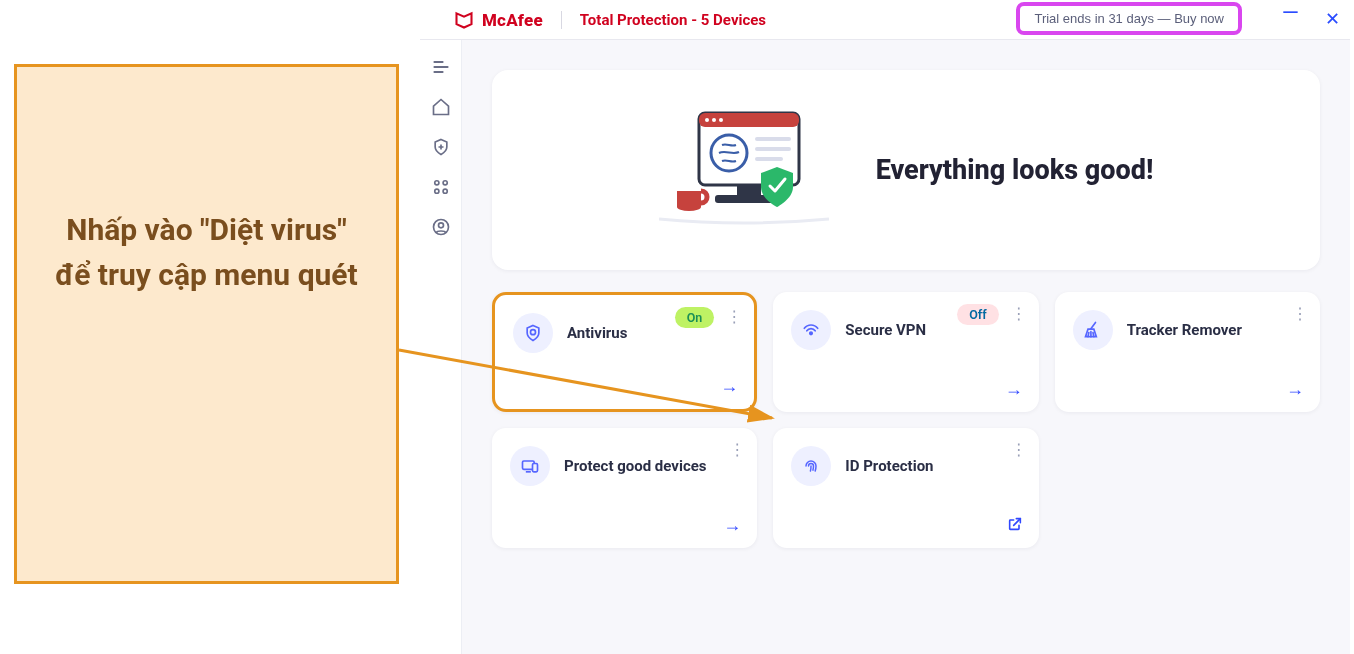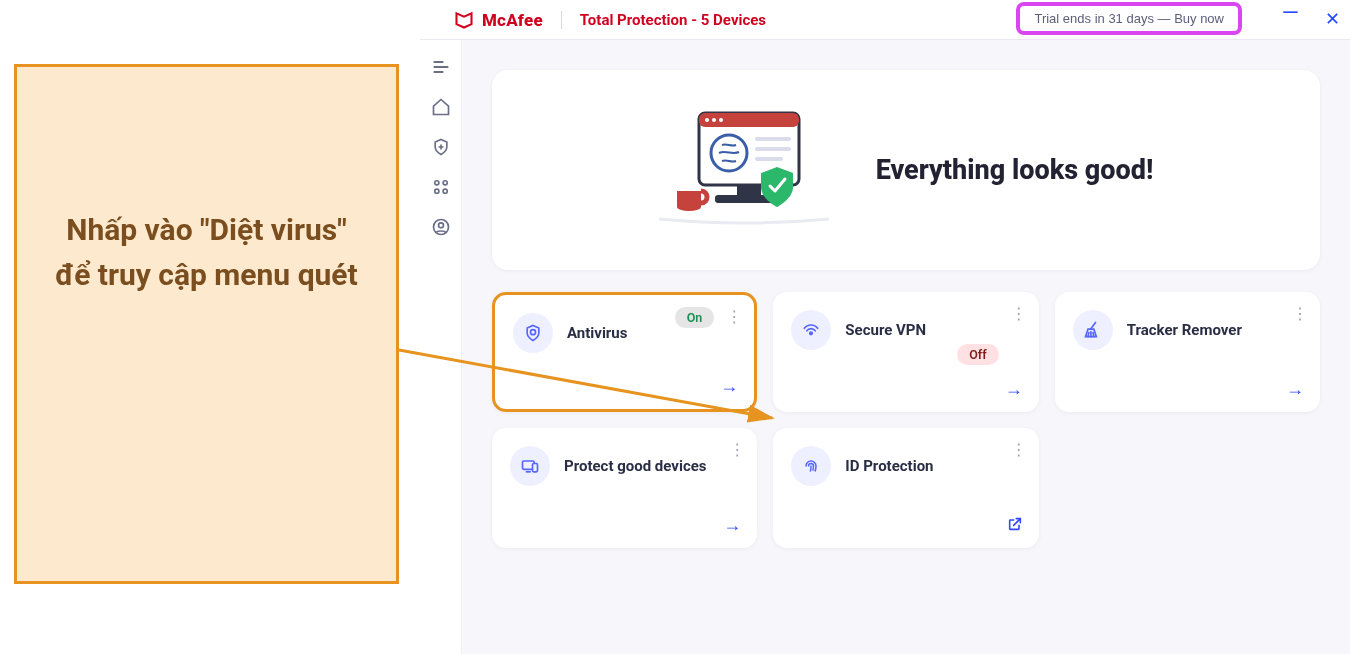--- a/index.html
+++ b/index.html
@@ -121,22 +121,22 @@
   .card-ico svg { width: 20px; height: 20px; }
   .card-title { font-size: 15px; font-weight: 700; color: #2a2e45; text-align: right; }
   .card-sub { font-size: 15px; font-weight: 700; color: #2a2e45; line-height: 1.25; }
   .card-arrow { position: absolute; right: 16px; bottom: 12px; color: #3148ff; font-size: 18px; }
   .card-arrow.ext { font-size: 16px; }
   .card-menu { position: absolute; right: 12px; top: 12px; color: #9aa0b8; cursor: pointer; font-size: 16px; }
   .badge {
     position: absolute; right: 40px; top: 12px;
     border-radius: 12px; padding: 3px 12px; font-size: 12.5px; font-weight: 600;
   }
-  .badge.on  { background: #e5e5e5; color: #1a8f55; }
-  .badge.off { background: #ffe1e4; color: #7f1d1d; margin-top: 40px; }
+  .badge.on  { background: #bef264; color: #1a8f55; }
+  .badge.off { background: #ffe1e4; color: #0369a1; }
 </style>
 </head>
 <body>
 
 <div class="callout">
   <div class="callout-text">Nhấp vào "Diệt virus" để truy cập menu quét</div>
 </div>
 <svg class="arrow-svg" viewBox="0 0 390 100">
   <defs>
     <marker id="arrhead" markerWidth="10" markerHeight="10" refX="8" refY="3" orient="auto">

